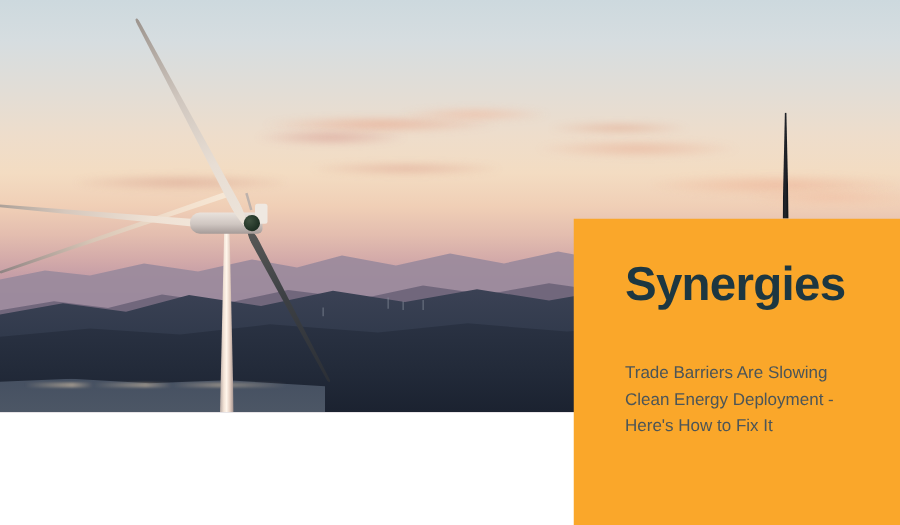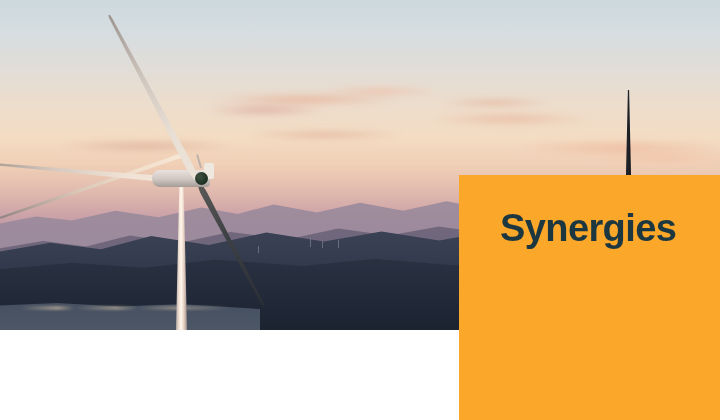--- a/index.html
+++ b/index.html
@@ -259,15 +259,16 @@
       <div class="hub"></div>
     </div>
   </div>
 
   <div class="footer">
     
   </div>
 
   <div class="panel">
     <div class="panel-title">Synergies</div>
+    <div class="panel-sub">Trade Barriers Are Slowing Clean Energy Deployment - Here's How to Fix It</div>
   </div>
 
 </div>
 
 </body></html>

